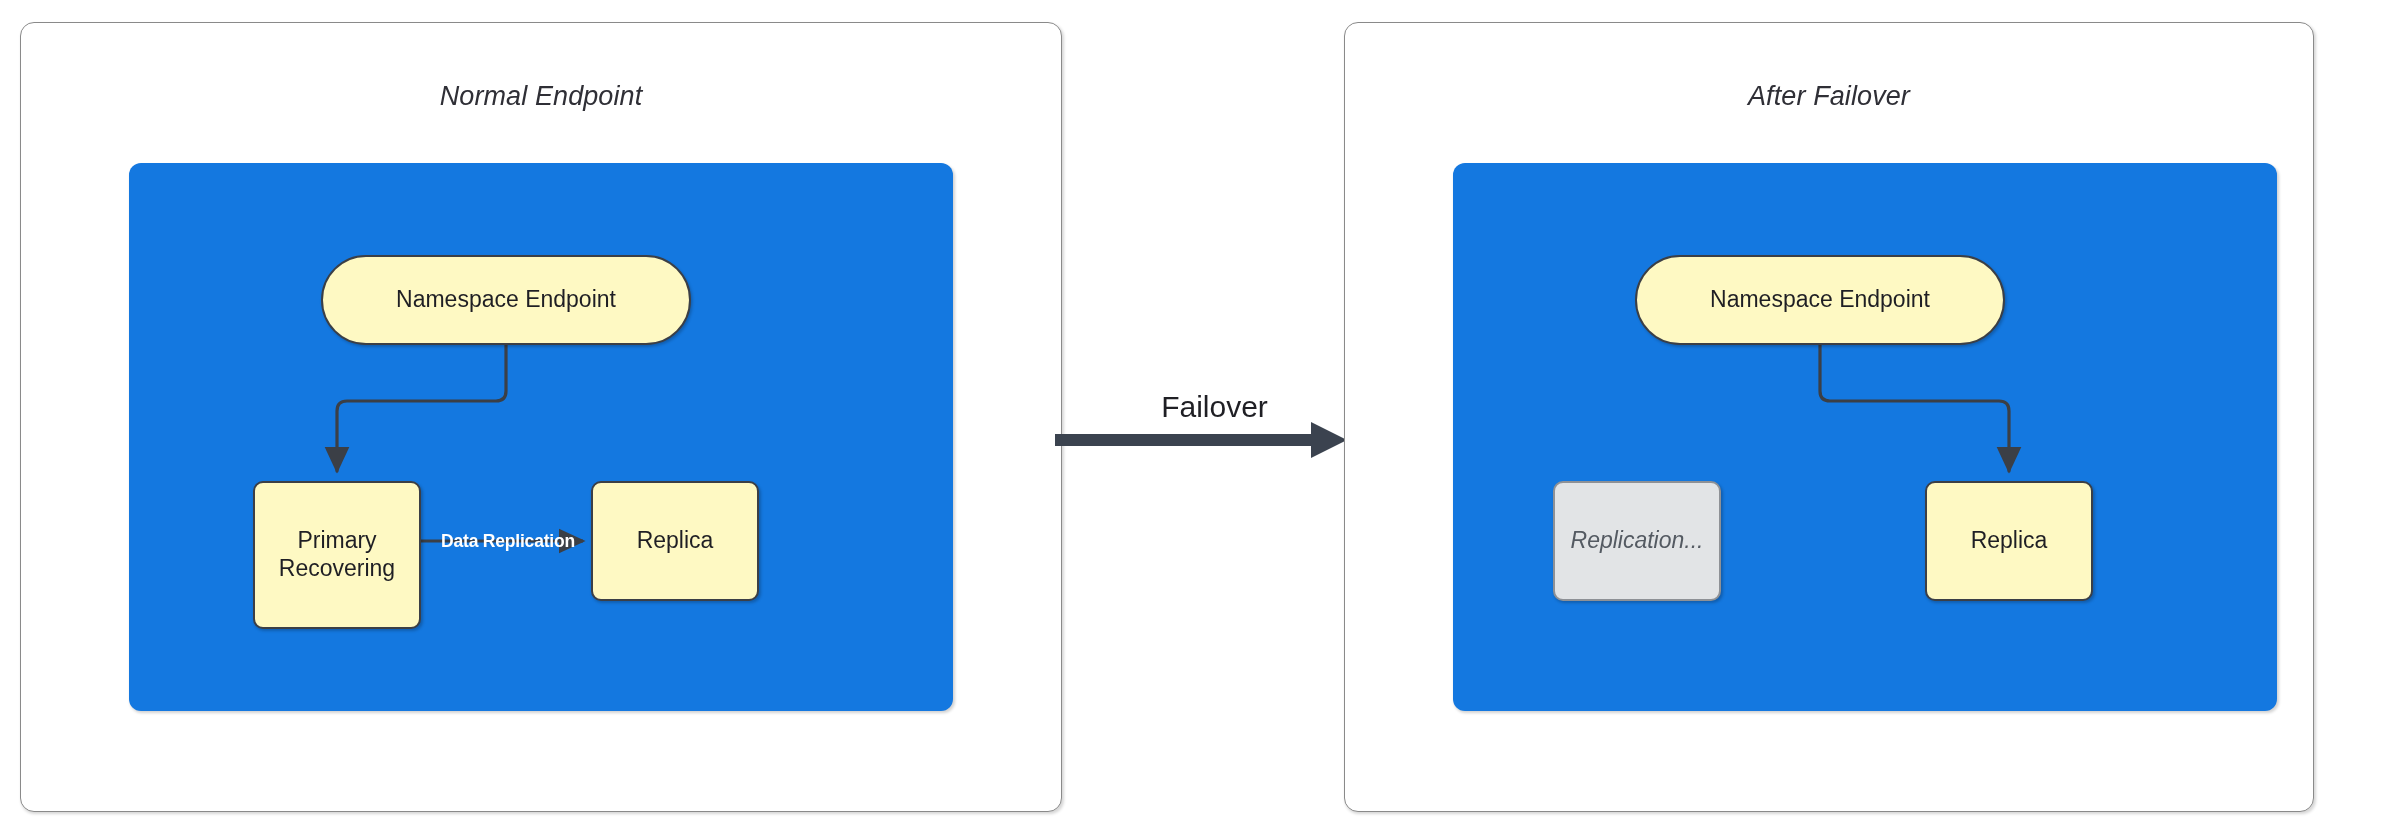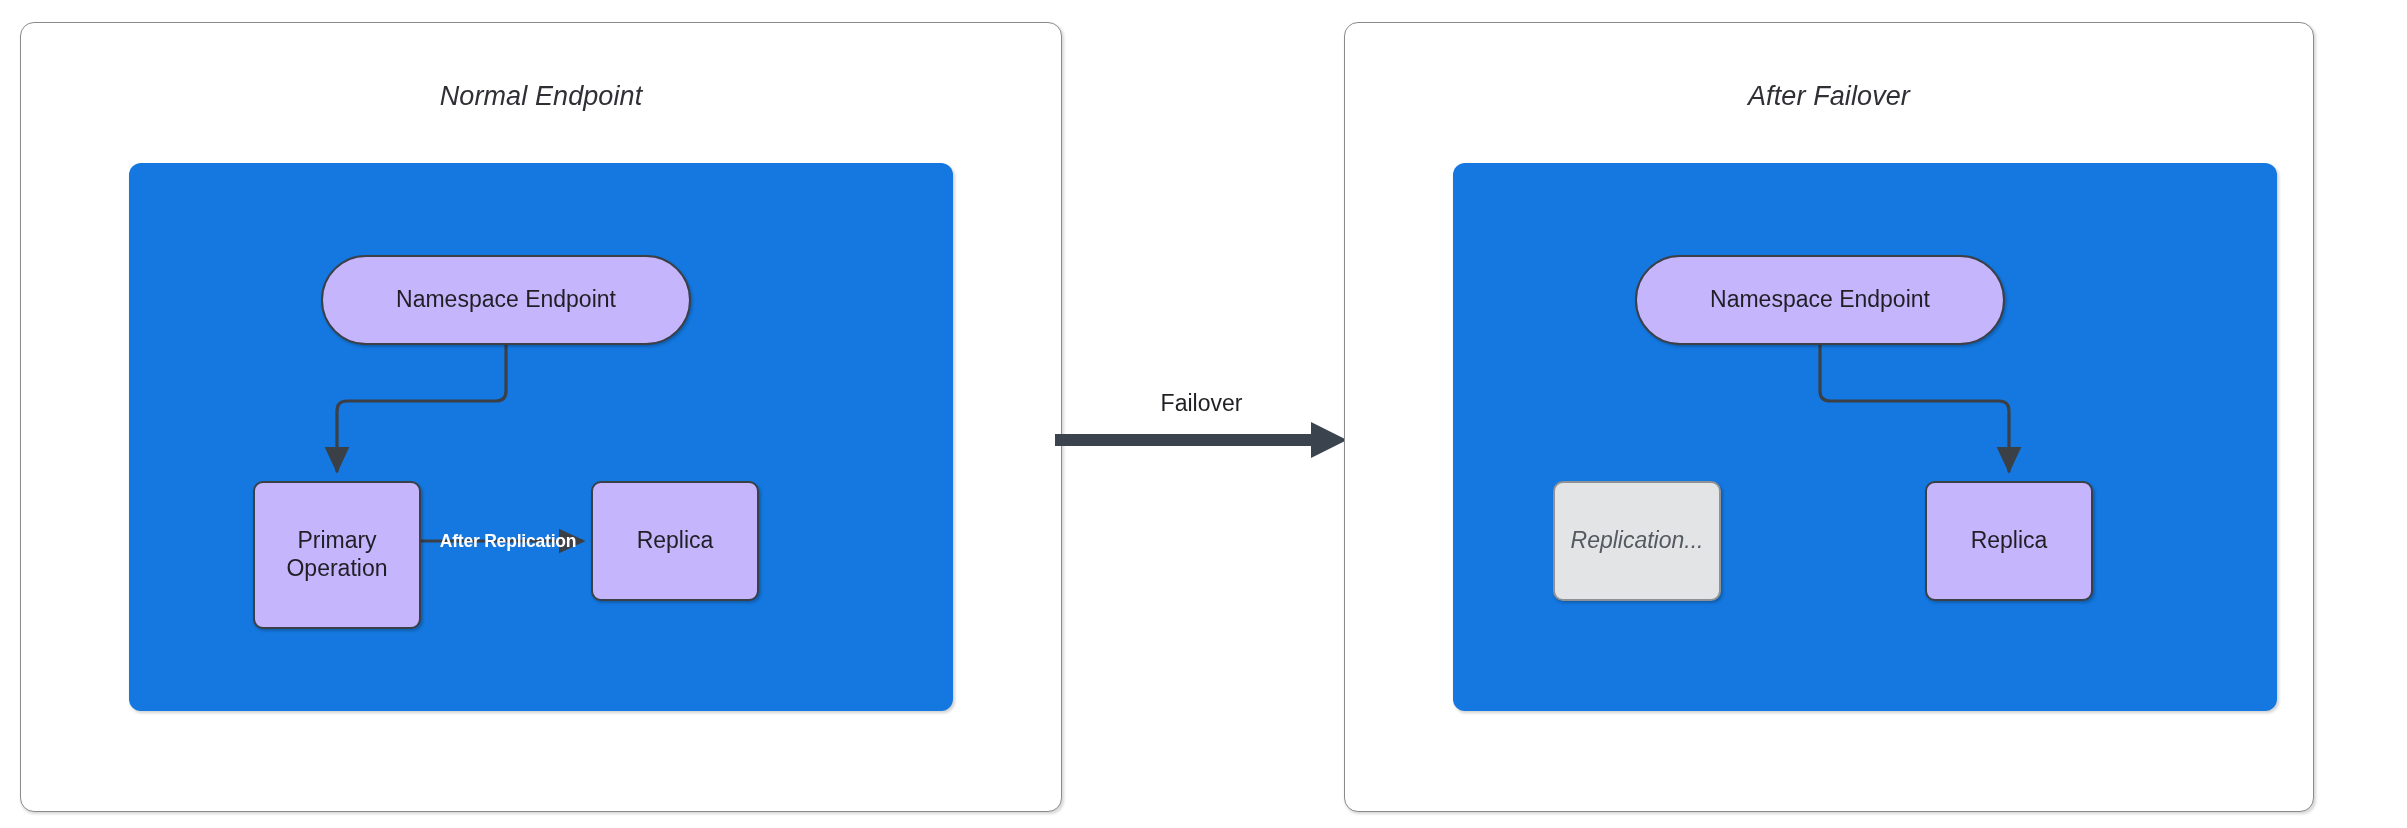--- a/index.html
+++ b/index.html
@@ -63,21 +63,21 @@
     position: absolute;
     box-sizing: border-box;
     display: flex;
     align-items: center;
     justify-content: center;
     text-align: center;
     font-size: 23px;
     color: #1f1f24;
     line-height: 1.2;
     border: 2px solid #3b3f46;
-    background: #c4b5fd;
+    background: #fef9c3;
     box-shadow: 1.5px 2px 3px rgba(0,0,0,0.22);
   }
   .node.pill {
     border-radius: 999px;
   }
   .node.rect {
     border-radius: 10px;
   }
   .node.dim {
     background: #e2e4e6;
@@ -127,25 +127,25 @@
   
   #failover-group {
     position: absolute;
     left: 1055px;
     top: 390px;
     width: 300px;
     height: 110px;
   }
   #failover-label {
     position: absolute;
-    left: 4px;
+    left: 17px;
     top: 0;
     width: 285px;
     text-align: center;
-    font-size: 23px;
+    font-size: 30px;
     color: #1f1f24;
     white-space: nowrap;
   }
 </style>
 </head>
 <body>
 
 <div id="stage">
 
   <div class="panel" id="panel-left">
@@ -167,27 +167,27 @@
       <path d="M 485,322 L 485,368 Q 485,378 475,378 L 326,378 Q 316,378 316,388 L 316,448" fill="none" stroke="#3b3f46" stroke-width="3.2" stroke-linecap="round" stroke-linejoin="round" marker-end="url(#arrowL)"></path>
 
       <path d="M 400,518 L 562,518" fill="none" stroke="#3b3f46" stroke-width="3.2" stroke-linecap="butt" marker-end="url(#arrowL2)"></path>
     </svg>
 
     <div class="node pill" id="node-endpoint-left">Namespace Endpoint</div>
 
     <div class="node rect" id="node-primary">
       <span style="display:block">
         <span>Primary</span><br>
-        <span>Operation</span>
+        <span>Recovering</span>
       </span>
     </div>
 
     <div class="node rect" id="node-replica-left">Replica</div>
 
-    <div id="label-data-replication">After Replication</div>
+    <div id="label-data-replication">Data Replication</div>
   </div>
 
   <div id="failover-group">
     <div id="failover-label">Failover</div>
     <svg width="300" height="110" viewBox="0 0 300 110" style="position:absolute;left:0;top:0;">
       <path d="M 0,44 L 256,44 L 256,32 L 292,50 L 256,68 L 256,56 L 0,56 Z" fill="#3b434f"></path>
     </svg>
   </div>
 
   <div class="panel" id="panel-right">

